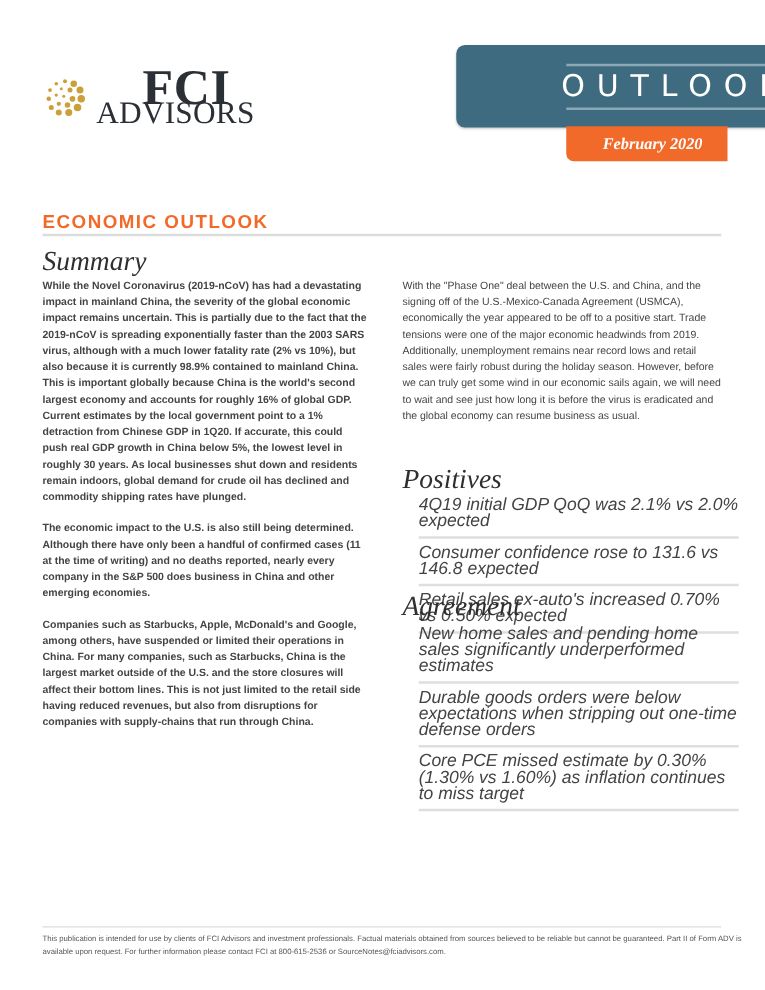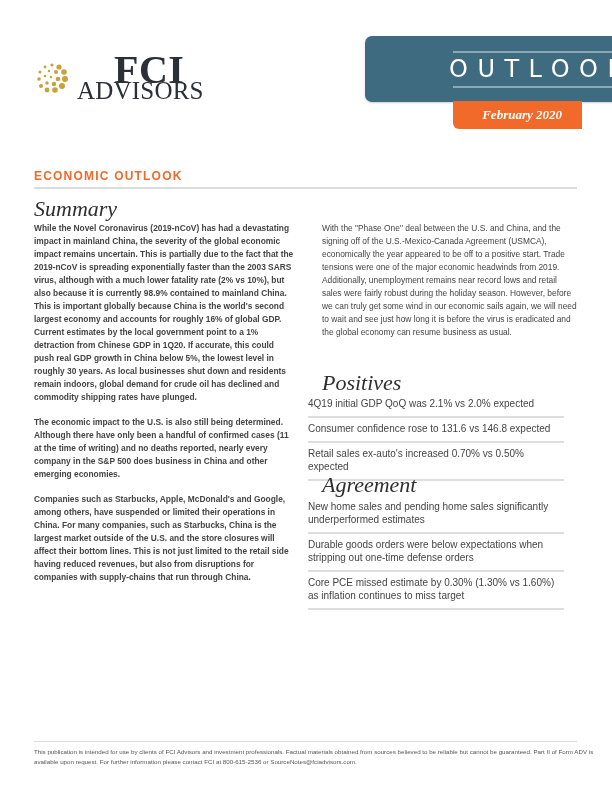--- a/index.html
+++ b/index.html
@@ -28,34 +28,34 @@
       position: absolute; left: 453px; top: 101px; width: 129px; height: 28px;
       background: #f26a2a; border-radius: 0 0 0 6px; text-align: center;
     }
     .date-text {
       position: absolute; right: 20px; top: 6px; color: #ffffff; font-family: "Liberation Serif", serif;
       font-style: italic; font-weight: bold; font-size: 13px;
     }
 
     .section-label {
       position: absolute; left: 34px; top: 169px; color: #f26a2a; font-weight: bold;
-      font-size: 12px; letter-spacing: 1.2px;
+      font-size: 15px; letter-spacing: 1.2px;
     }
     .section-rule { position: absolute; left: 34px; top: 187px; width: 543px; height: 2px; background: #dcdcdc; }
 
     .h2 {
       font-family: "Liberation Serif", serif; font-style: italic; font-size: 22px; color: #2f2f2f;
       position: absolute;
     }
     .col { position: absolute; font-size: 8.4px; line-height: 13px; color: #444; }
     .col p { margin: 0 0 12px 0; }
     .col-left { left: 34px; top: 222px; width: 262px; font-weight: bold; }
     .col-right { left: 322px; top: 222px; width: 256px; }
 
-    .list { position: absolute; left: 308px; width: 256px; margin: 0; padding: 0; list-style: none; font-size: 10px; color: #444; }
+    .list { position: absolute; left: 335px; width: 256px; margin: 0; padding: 0; list-style: none; font-size: 14px; color: #444; font-style: italic; }
     .list li { border-bottom: 2px solid #dedede; padding: 4px 0 6px 0; line-height: 13px; }
     .positives-list { top: 393px; }
     .negatives-list { top: 496px; }
 
     .footer-rule { position: absolute; left: 34px; top: 741px; width: 543px; height: 1px; background: #dcdcdc; }
     .footer-text { position: absolute; left: 34px; top: 747px; width: 560px; font-size: 6.2px; line-height: 10px; color: #555; }
   </style>
 </head>
 <body>
 

